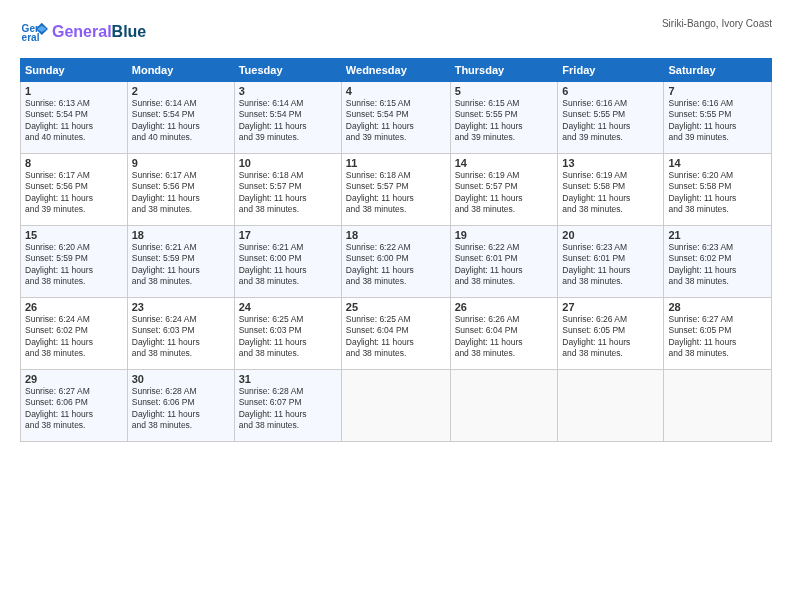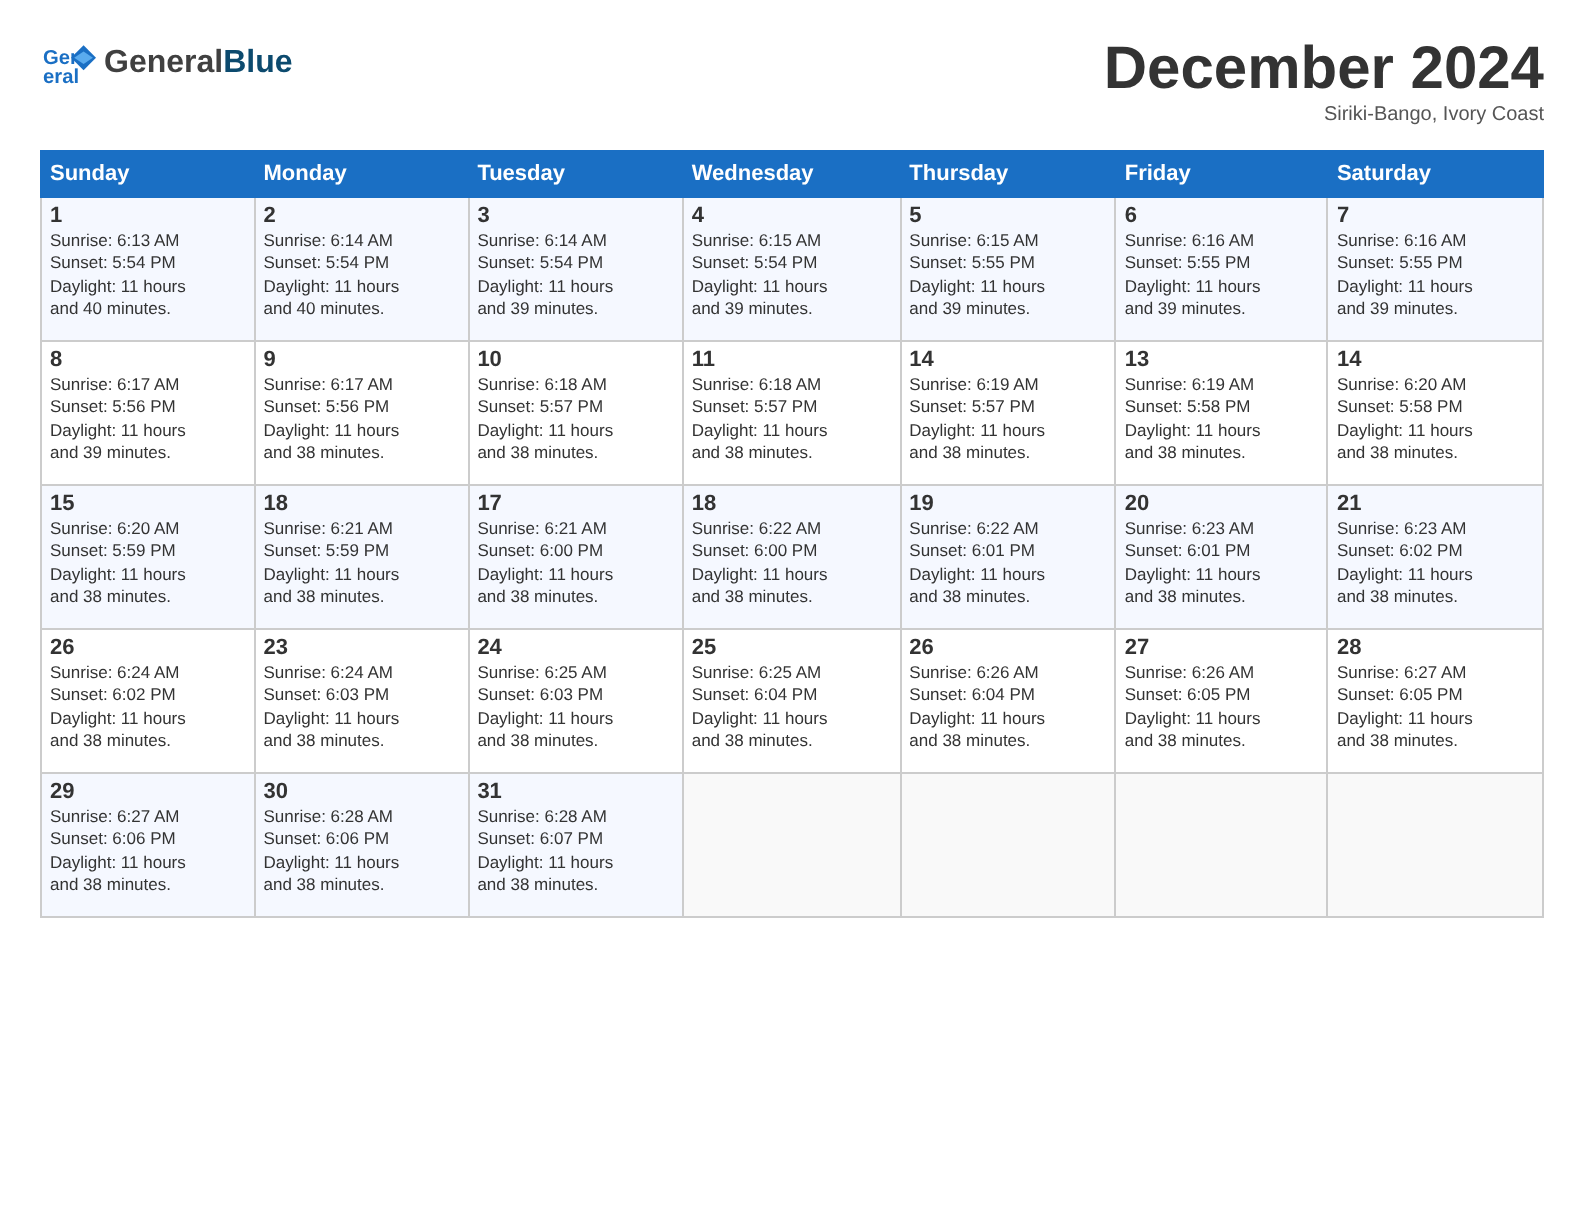--- a/index.html
+++ b/index.html
@@ -26,21 +26,21 @@
       display: flex;
       align-items: center;
     }
     .logo-text {
       font-size: 16px;
       font-weight: bold;
       color: #333;
       line-height: 1.1;
     }
     .logo-text span {
-      color: #404040;
+      color: #8b5cf6;
     }
     .logo-icon {
       width: 28px;
       height: 28px;
       margin-right: 4px;
     }
     .title-block {
       text-align: right;
     }
     .main-title {
@@ -108,21 +108,20 @@
         <polygon points="28,6 36,14 28,22 20,14" fill="#1a6fc4"></polygon>
         <polygon points="28,10 34,14 28,18 22,14" fill="#5aabee"></polygon>
       </svg>
       <div>
         <div class="logo-text">
           <span>General</span><span style="color:#0c4a6e">Blue</span>
         </div>
       </div>
     </div>
     <div class="title-block">
-      <div class="main-title">December 2024</div>
       <div class="subtitle">Siriki-Bango, Ivory Coast</div>
     </div>
   </div>
 
   <table class="calendar">
     <thead>
       <tr>
       <th>Sunday</th>
           <th>Monday</th>
           <th>Tuesday</th>

